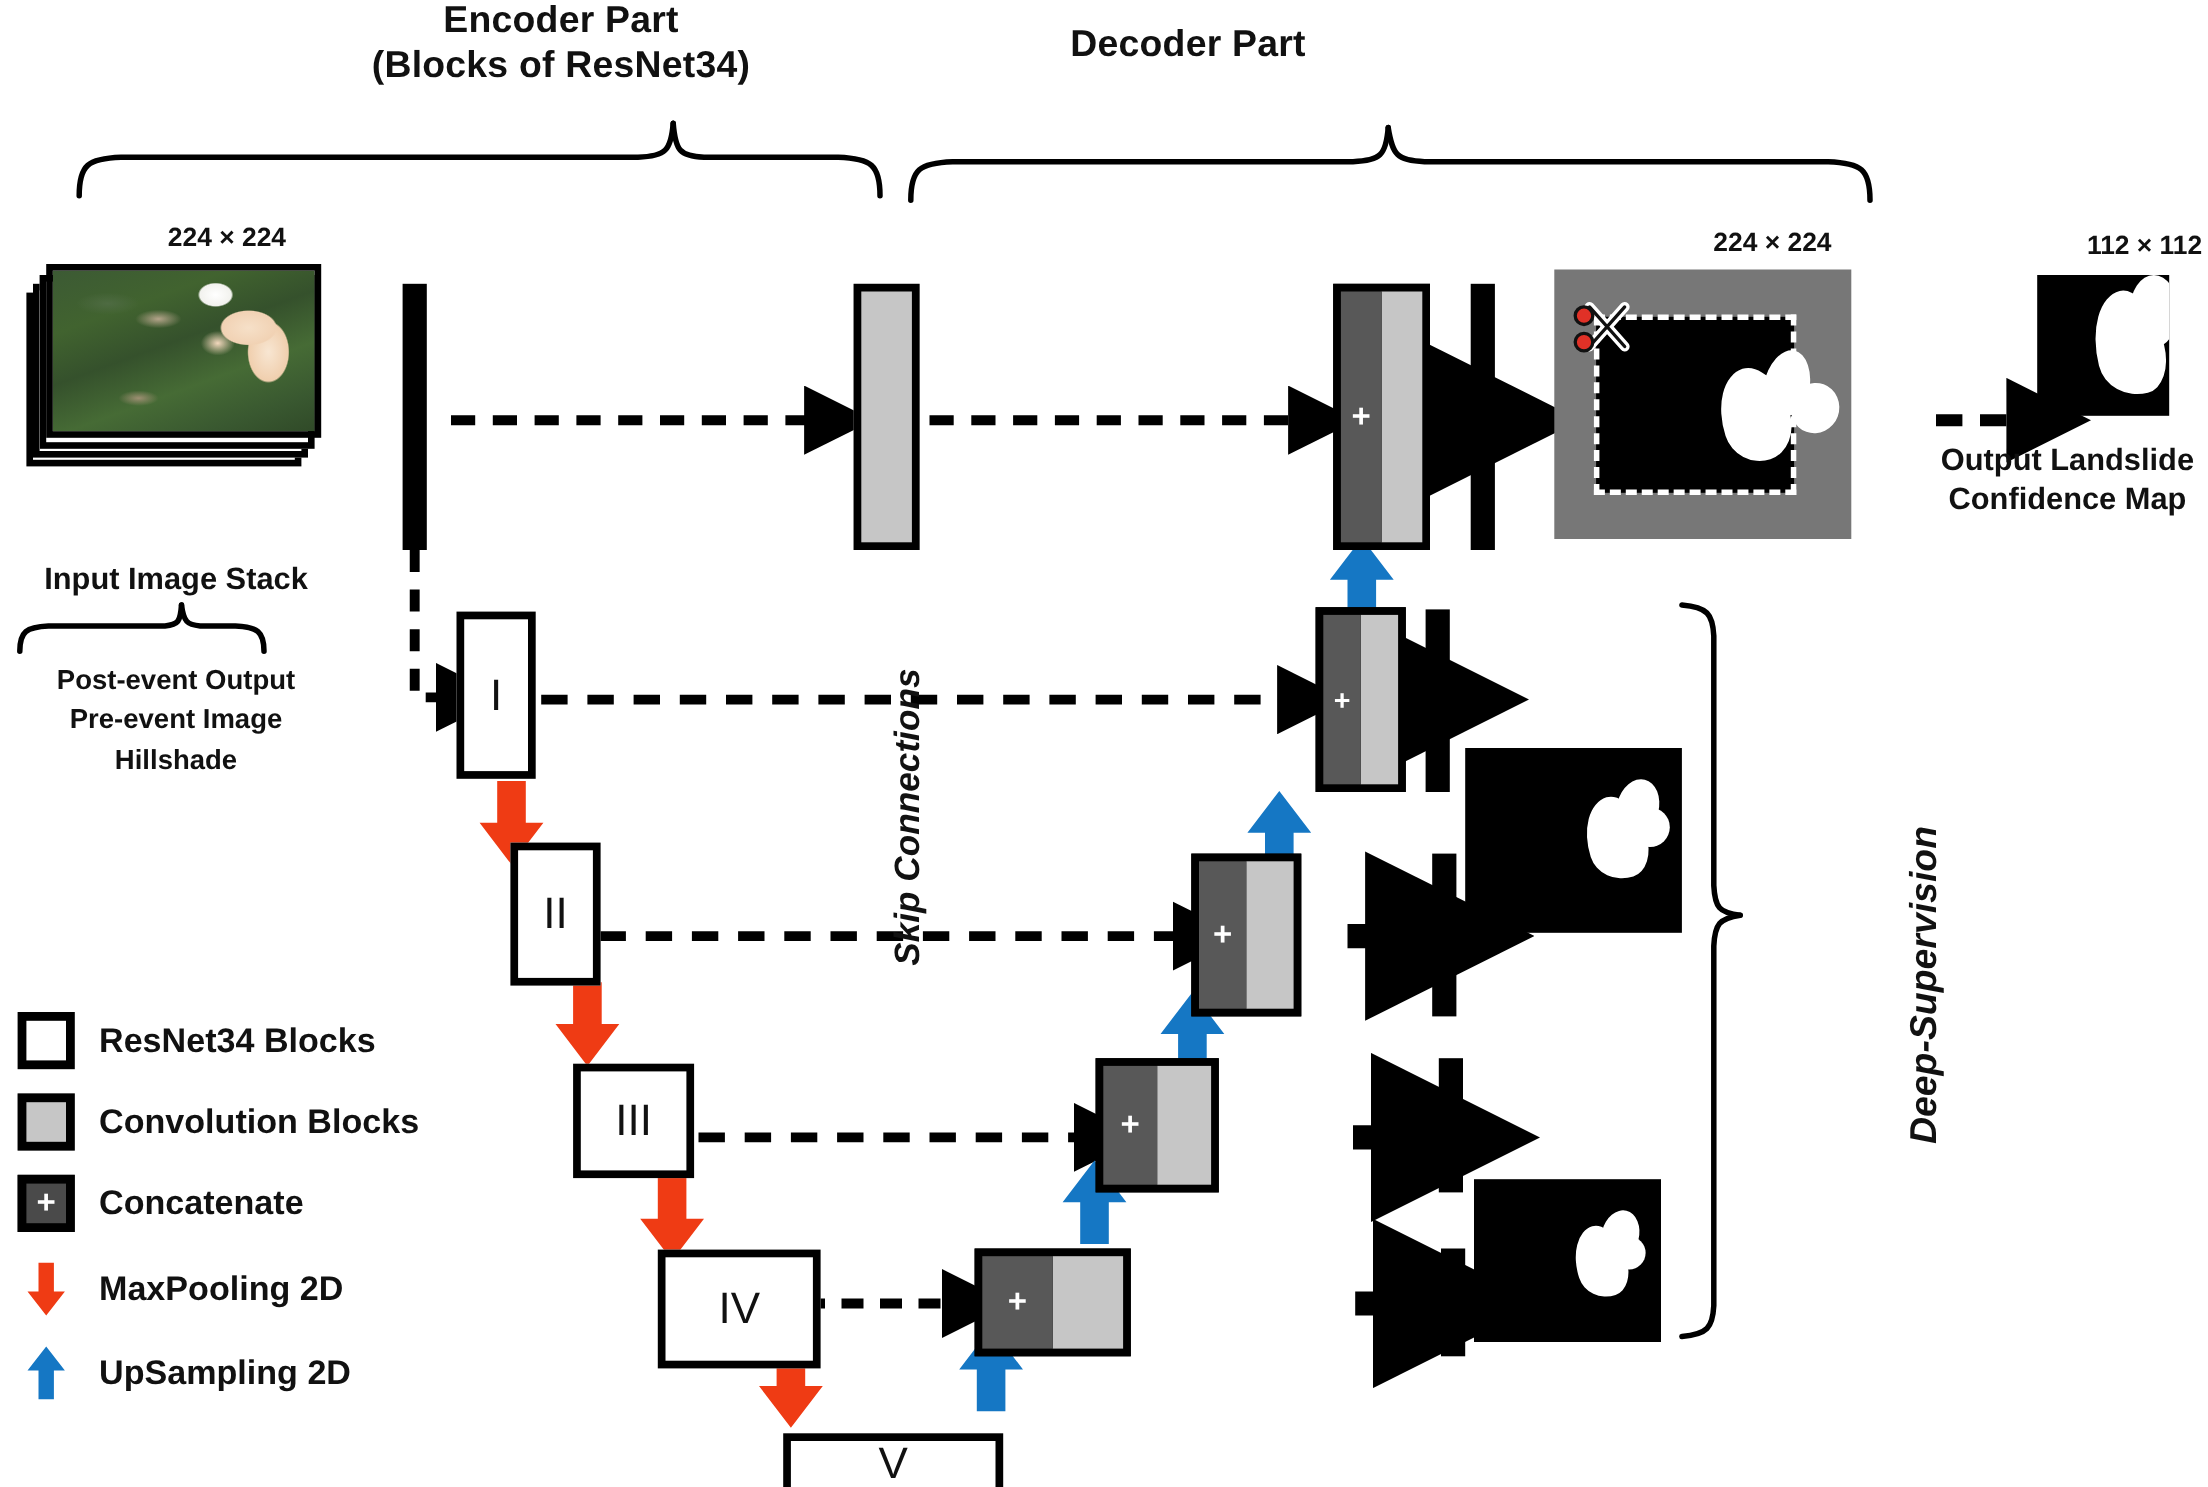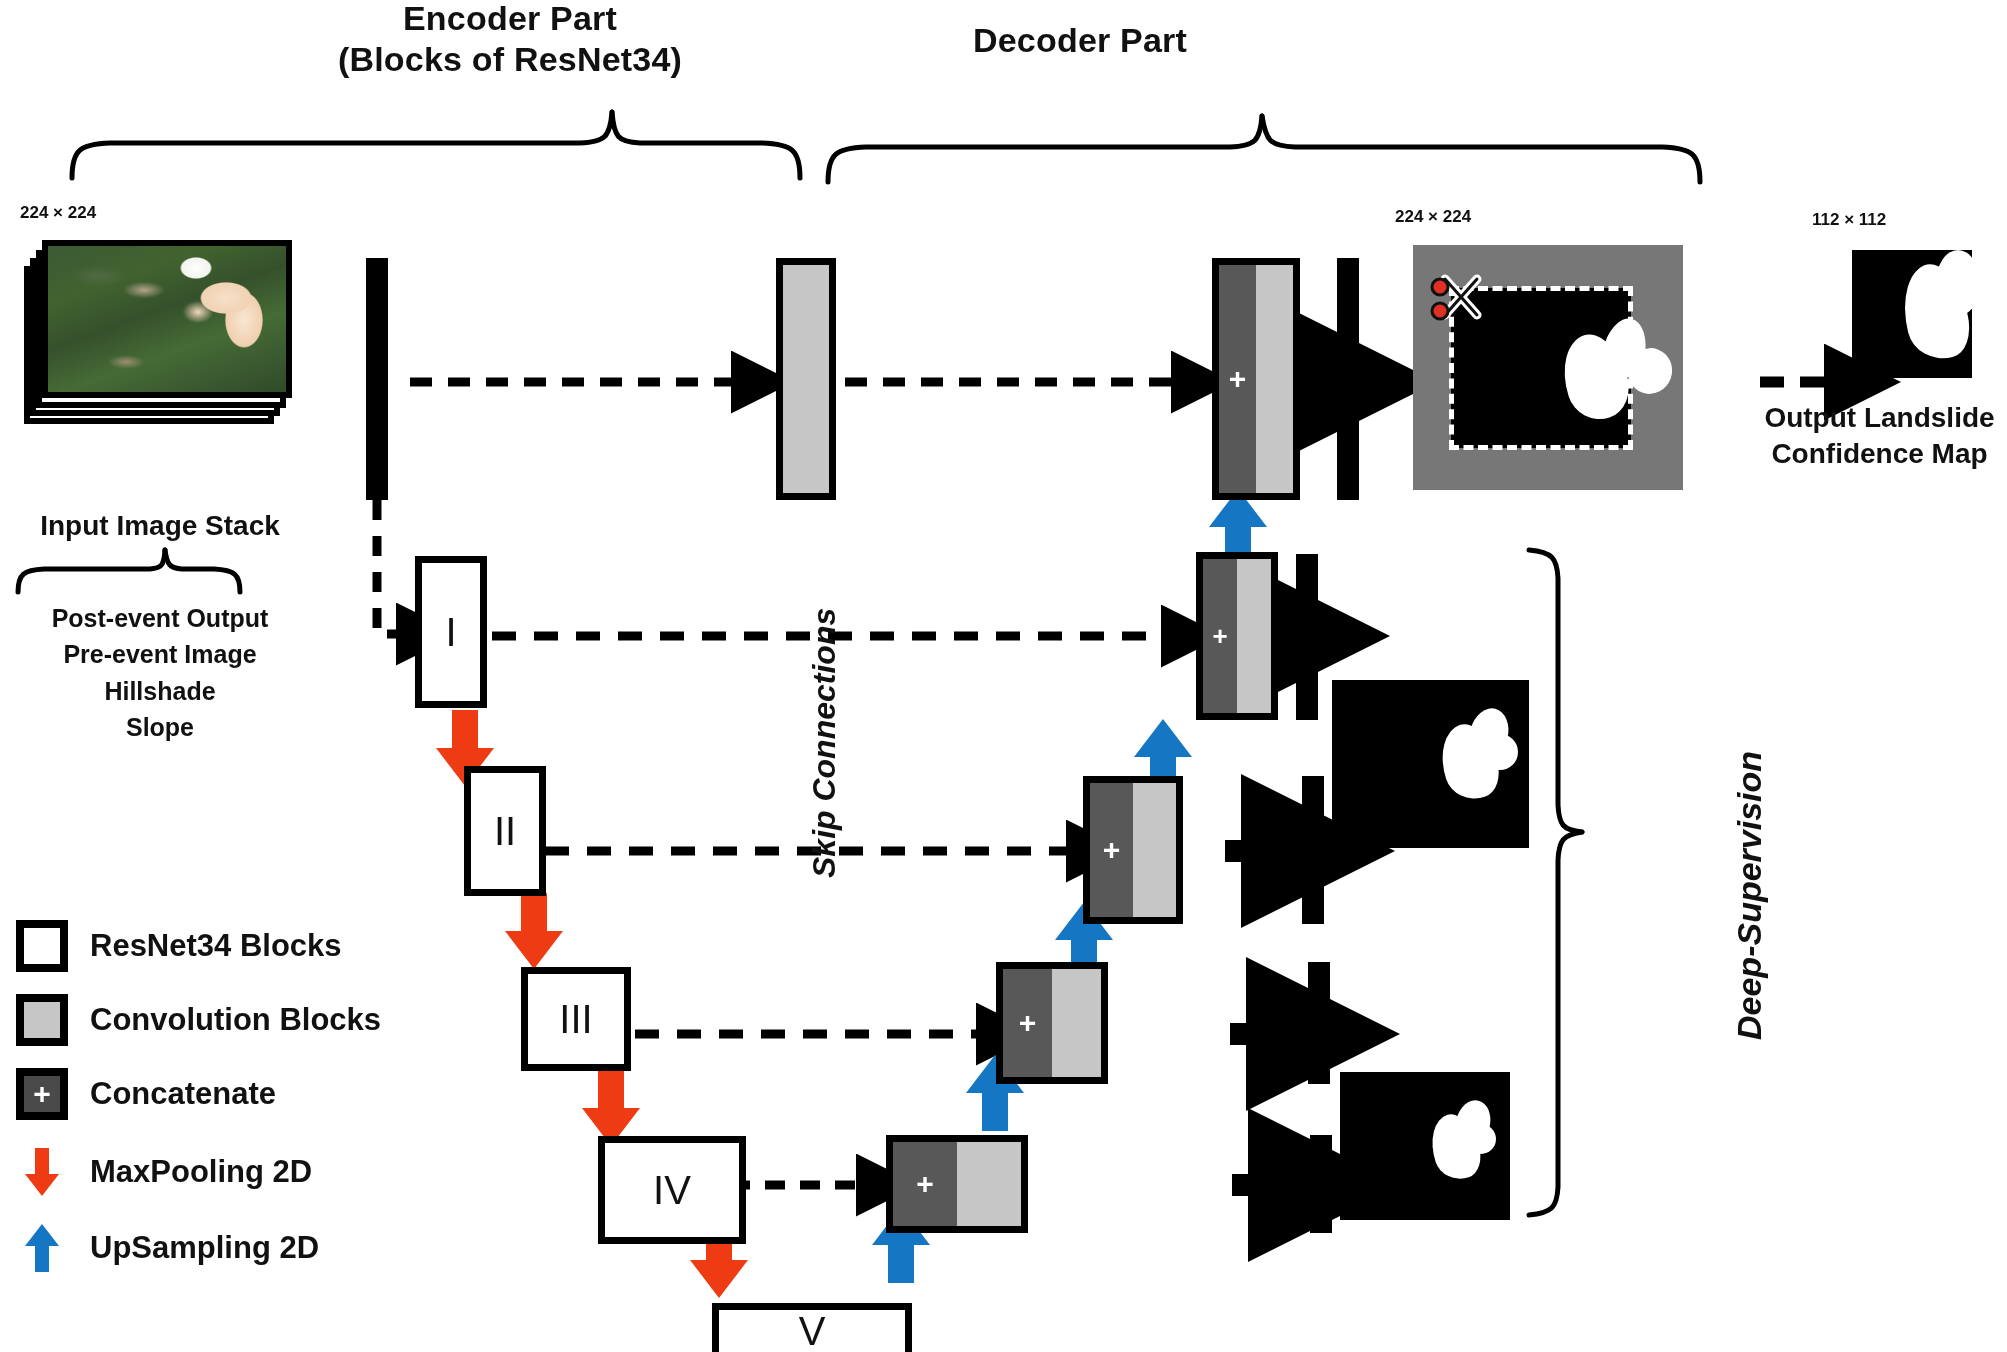--- a/index.html
+++ b/index.html
@@ -5,21 +5,21 @@
   html,body{margin:0;padding:0;background:#fff;}
   body{
     width:2007px;height:1352px;position:relative;overflow:hidden;
     font-family:"Liberation Sans", sans-serif;
     color:#111;
   }
   .abs{position:absolute;}
   .ttl{font-weight:bold;font-size:34px;letter-spacing:0.2px;text-align:center;line-height:1.22;}
   .lbl{font-weight:bold;font-size:28px;text-align:center;line-height:1.28;}
   .lbl-sm{font-weight:bold;font-size:25px;text-align:center;line-height:1.45;}
-  .dim{font-weight:bold;font-size:17px;text-align:left;}
+  .dim{font-weight:bold;font-size:24px;text-align:right;}
 
   
   .resblock{
     background:#fff;border:7px solid #000;box-sizing:border-box;
     display:flex;align-items:center;justify-content:center;
     font-size:40px;font-weight:400;color:#111;font-family:"Liberation Sans",sans-serif;
   }
   .convblock{background:#c6c6c6;border:7px solid #000;box-sizing:border-box;}
   .blackbar{background:#000;}
   .concat{
@@ -146,21 +146,20 @@
                 radial-gradient(ellipse 40px 14px at 50px 30px, #4e6b42 0%, rgba(78,107,66,0) 72%),
                 linear-gradient(160deg,#3c5a34 0%,#41632f 25%,#35512c 45%,#466b35 65%,#395830 85%,#304a28 100%);"></div>
 </div>
 
 <div class="abs lbl" style="left:0px;top:508px;width:320px;">Input Image Stack</div>
 
 <div class="abs lbl-sm" style="left:0px;top:600px;width:320px;">
   <div>Post-event Output</div>
   <div>Pre-event Image</div>
   <div>Hillshade</div>
-  <div>Slope</div>
 </div>
 
 <div class="abs" style="left:16px;top:920px;width:430px;">
   <div class="legend-row" style="margin-bottom:22px;">
     <div class="sw-white"></div>
     <div class="legend-text">ResNet34 Blocks</div>
   </div>
   <div class="legend-row" style="margin-bottom:22px;">
     <div class="sw-gray"></div>
     <div class="legend-text">Convolution Blocks</div>

